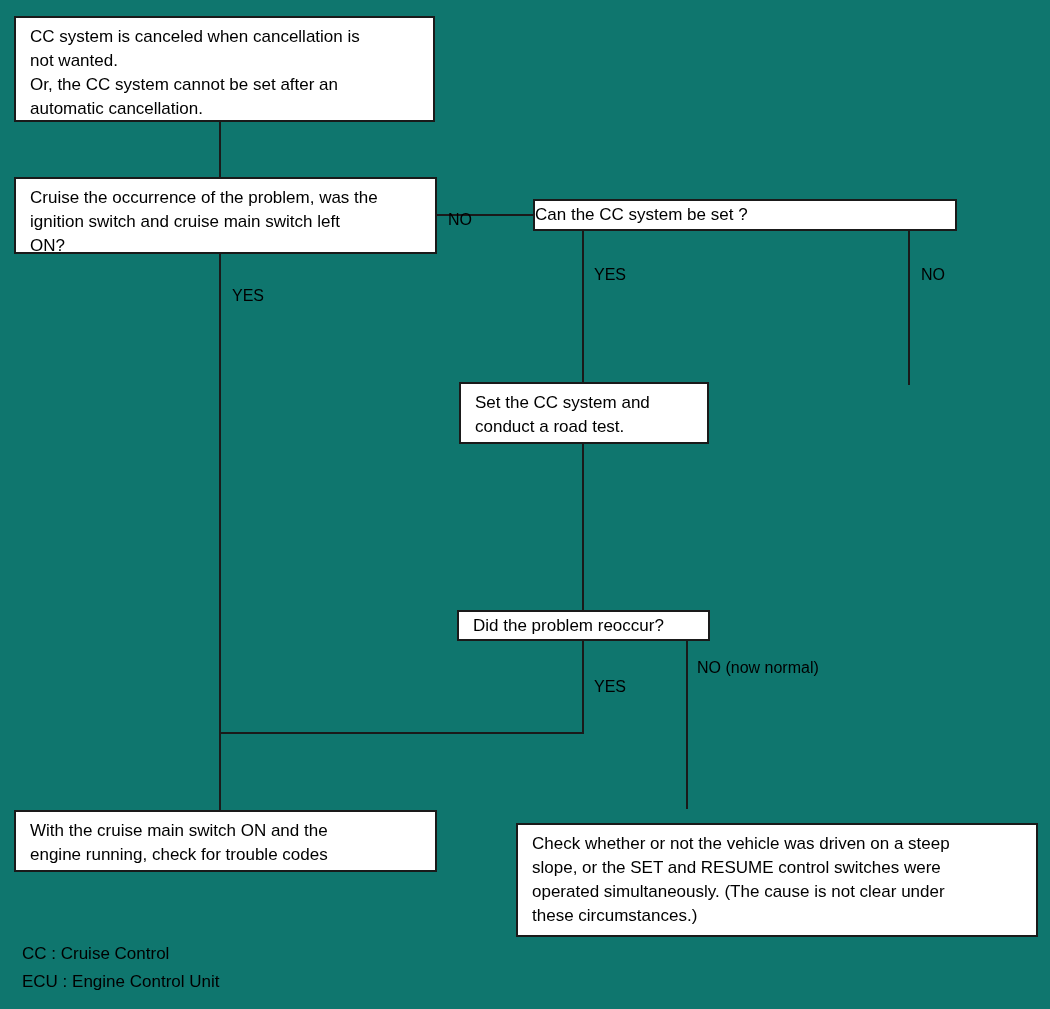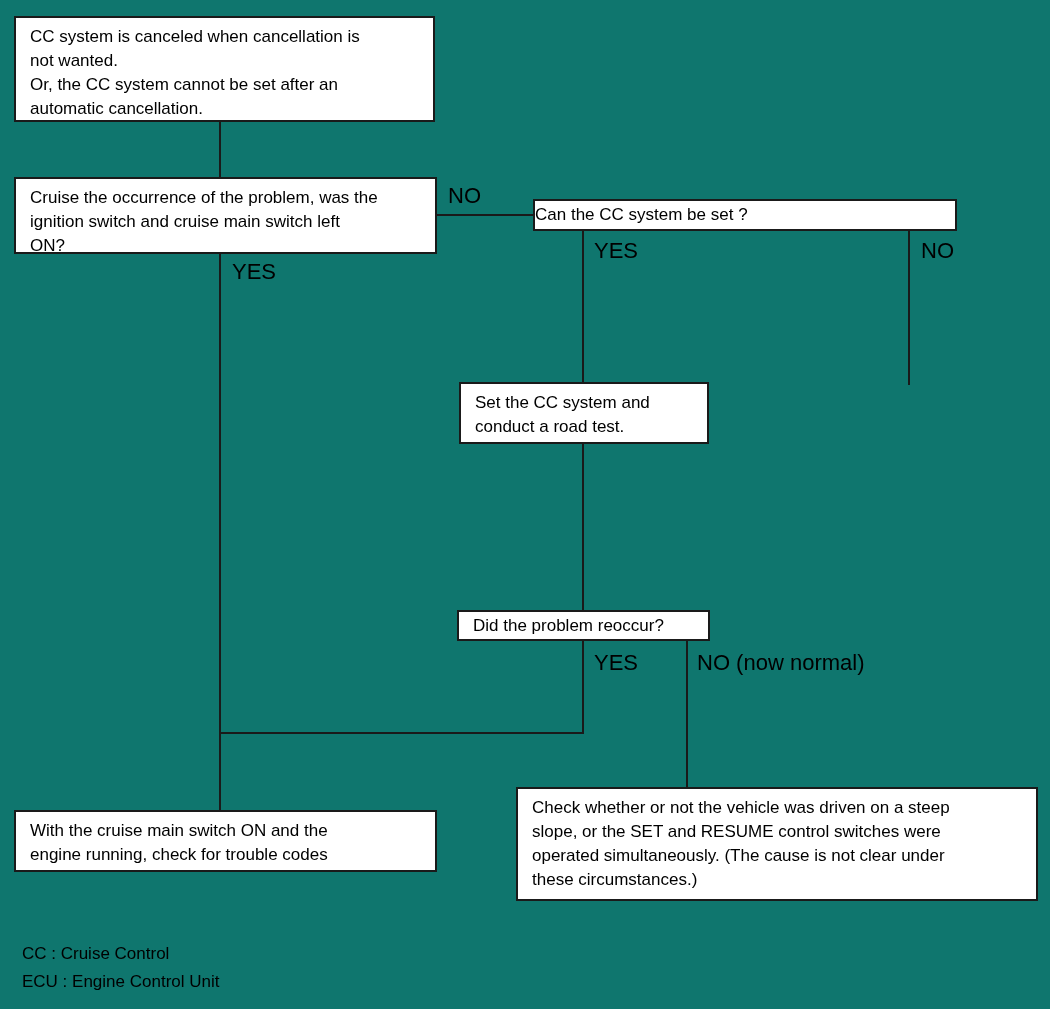--- a/index.html
+++ b/index.html
@@ -37,25 +37,26 @@
     padding: 7px 12px 7px 14px;
   }
   .box.center {
     display: flex;
     align-items: center;
     justify-content: flex-start;
     text-align: center;
   }
   .lbl {
     position: absolute;
-    font-size: 22px;
+    font-size: 16px;
     line-height: 20px;
     color: #000000;
     white-space: nowrap;
     z-index: 4;
+    margin-top: 24px;
   }
   .vline {
     position: absolute;
     width: 2px;
     background: #1a1a1a;
     z-index: 1;
   }
   .hline {
     position: absolute;
     height: 2px;
@@ -120,35 +121,35 @@
 
   <div class="box pad" style="left:457px; top:610px; width:253px; height:31px; padding-top:2px; padding-bottom:2px;">
     <span class="txt">Did the problem reoccur?</span>
   </div>
 
   <div class="box pad" style="left:14px; top:810px; width:423px; height:62px;">
     <span class="txt">With the cruise main switch ON and the
 engine running, check for trouble codes</span>
   </div>
 
-  <div class="box pad" style="left:516px; top:787px; width:522px; height:114px;">
+  <div class="box pad" style="left:516px; top:823px; width:522px; height:114px;">
     <span class="txt">Check whether or not the vehicle was driven on a steep
 slope, or the SET and RESUME control switches were
 operated simultaneously. (The cause is not clear under
 these circumstances.)</span>
   </div>
 
   <div class="lbl" style="left:448px; top:186px;">NO</div>
 
   <div class="lbl" style="left:232px; top:262px;">YES</div>
 
   <div class="lbl" style="left:594px; top:241px;">YES</div>
 
   <div class="lbl" style="left:921px; top:241px;">NO</div>
 
   <div class="lbl" style="left:594px; top:653px;">YES</div>
 
-  <div class="lbl" style="left:697px; top:653px;">NO (now normal)</div>
+  <div class="lbl" style="left:697px; top:634px;">NO (now normal)</div>
 
   <div class="legend" style="left:22px; top:940px;">CC : Cruise Control
 ECU : Engine Control Unit</div>
 
 </div>
 
 </body></html>

